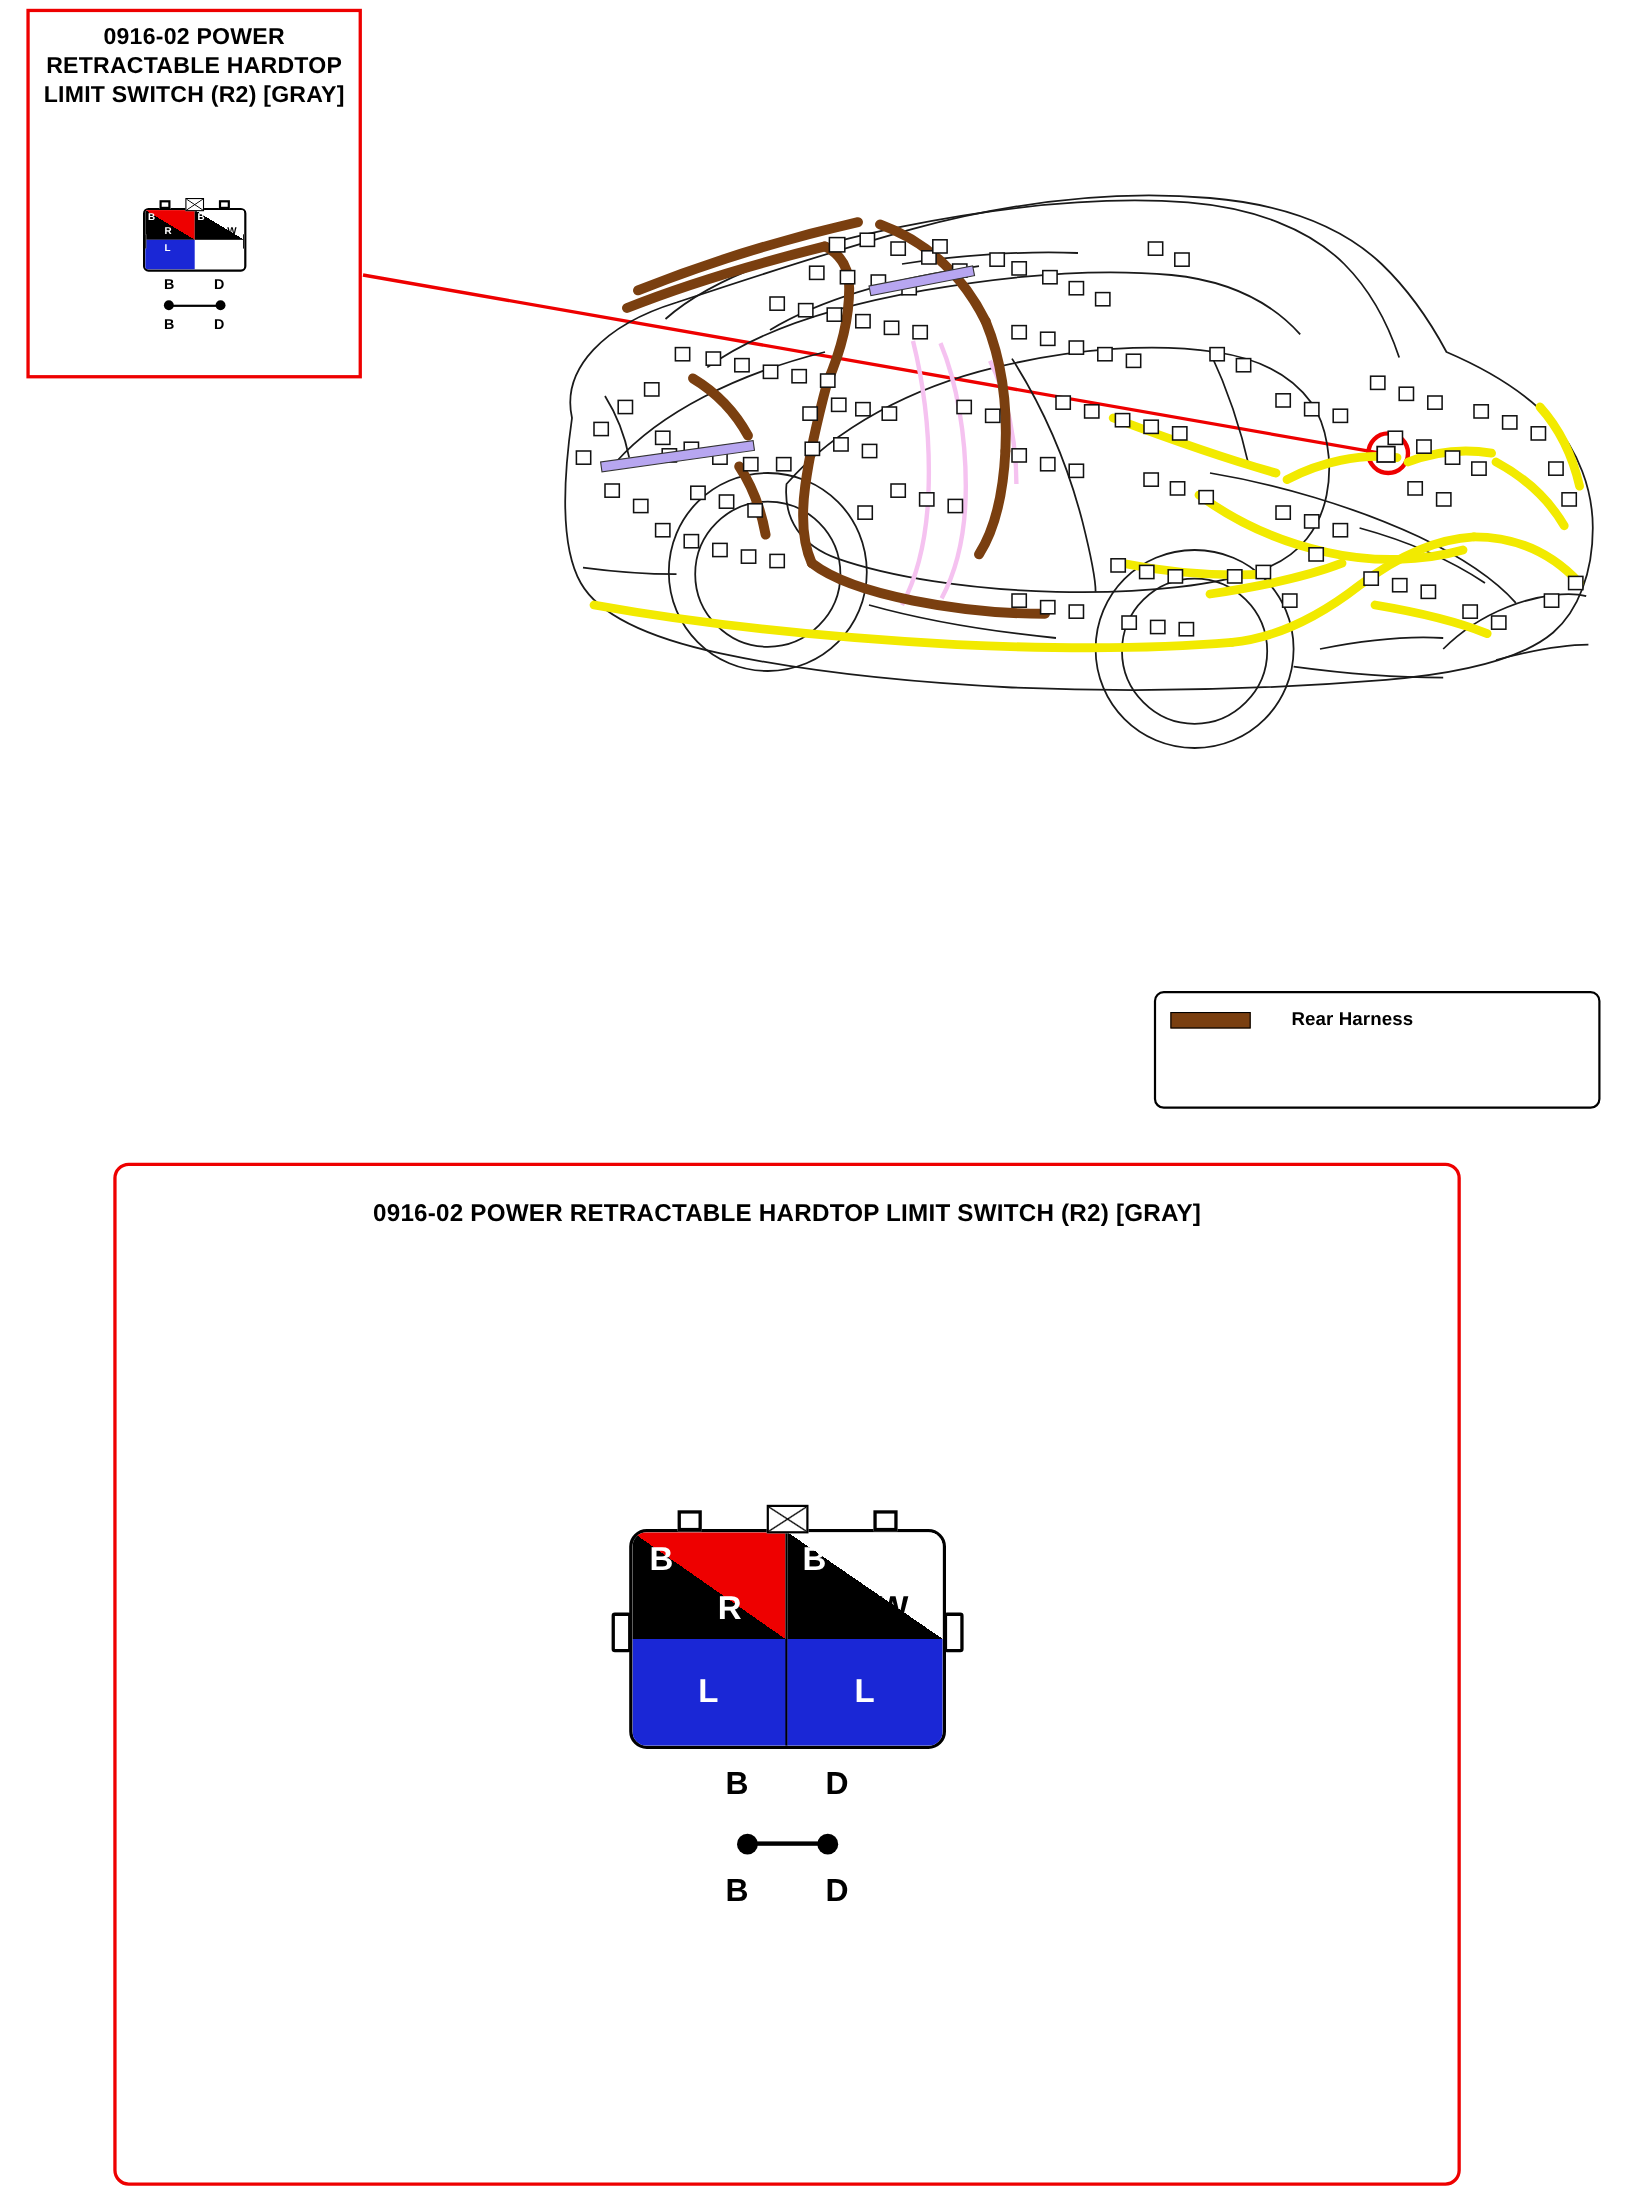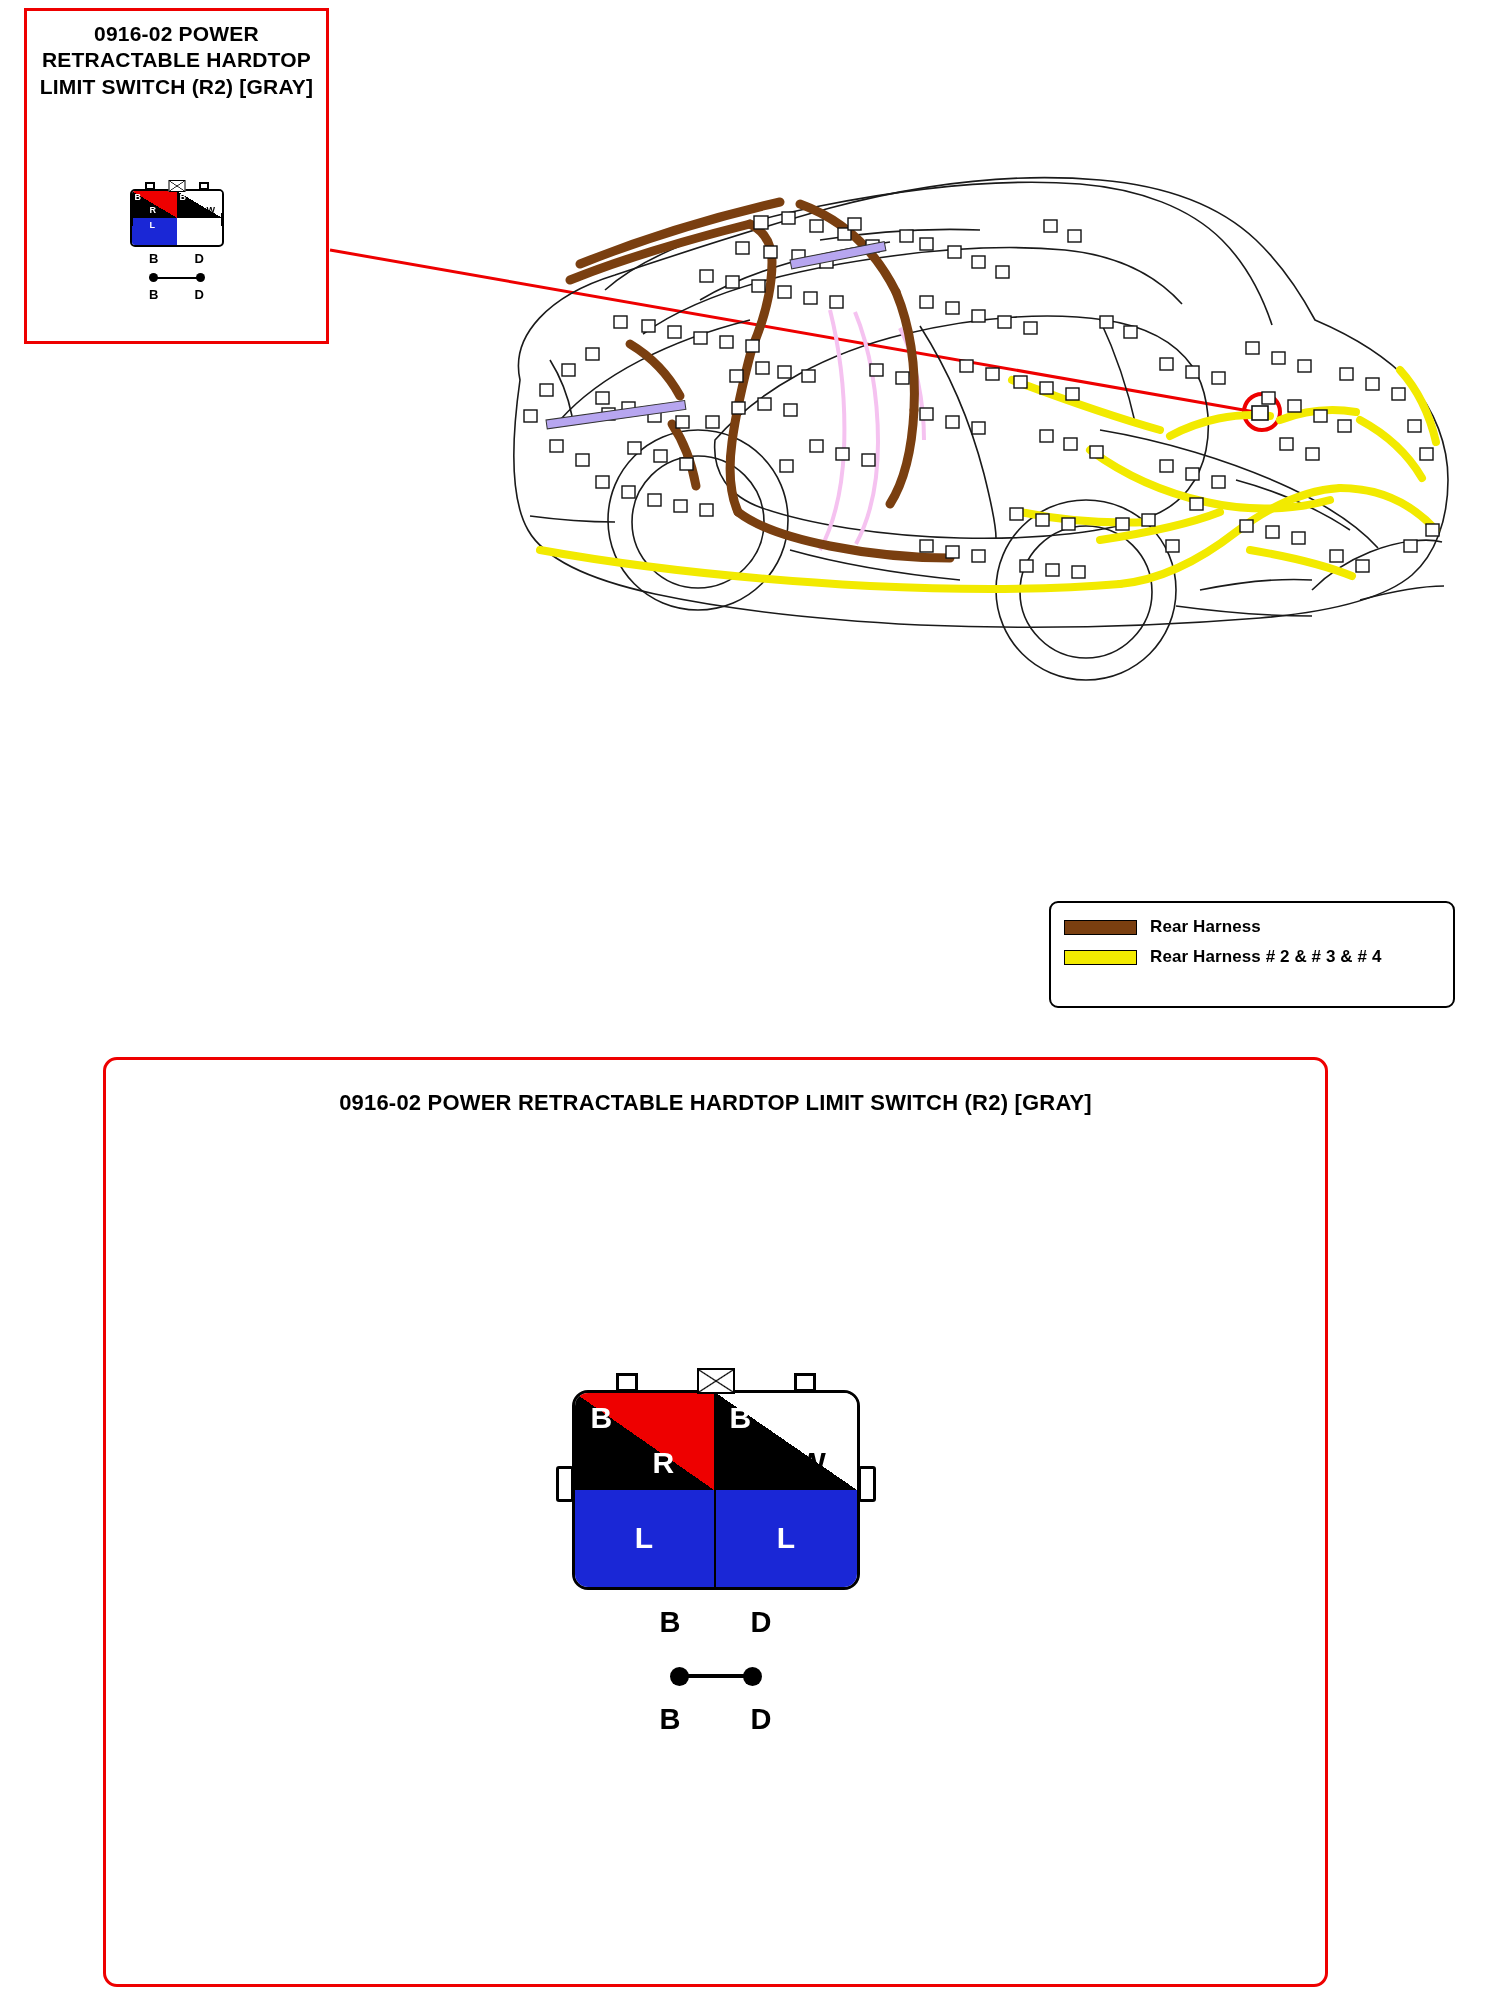--- a/index.html
+++ b/index.html
@@ -174,20 +174,21 @@
     width: 73px;
     height: 15px;
     border: 1.5px solid #000;
     box-sizing: border-box;
     margin-right: 13px;
   }
   .legend-label {
     font-size: 17px;
     font-weight: bold;
     letter-spacing: 0.1px;
+    margin-left: 24px;
   }
 
   
   #detail-panel {
     position: absolute;
     left: 103px;
     top: 1057px;
     width: 1225px;
     height: 930px;
     border: 3px solid #ee0000;
@@ -566,24 +567,20 @@
 
     <rect x="852" y="286" width="16" height="14" fill="#ffffff" stroke="#111" stroke-width="1.6"></rect>
   </svg>
 </div>
 
 <div id="legend">
   <div class="legend-row">
     <span class="legend-swatch" style="background:#7a3f10;"></span>
     <span class="legend-label">Rear Harness</span>
   </div>
-  <div class="legend-row">
-    <span class="legend-swatch" style="background:#f2ea00;"></span>
-    <span class="legend-label">Rear Harness # 2 &amp; # 3 &amp; # 4</span>
-  </div>
 </div>
 
 <div id="detail-panel">
   <div id="detail-title">0916-02 POWER RETRACTABLE HARDTOP LIMIT SWITCH (R2) [GRAY]</div>
 
   <div id="big-conn-wrap">
     <div style="position:relative; width:288px; margin:0 auto;">
       <div class="big-conn-body">
         <div class="bc-cell bc-tl">
           <div class="bc-diag-red"></div>

